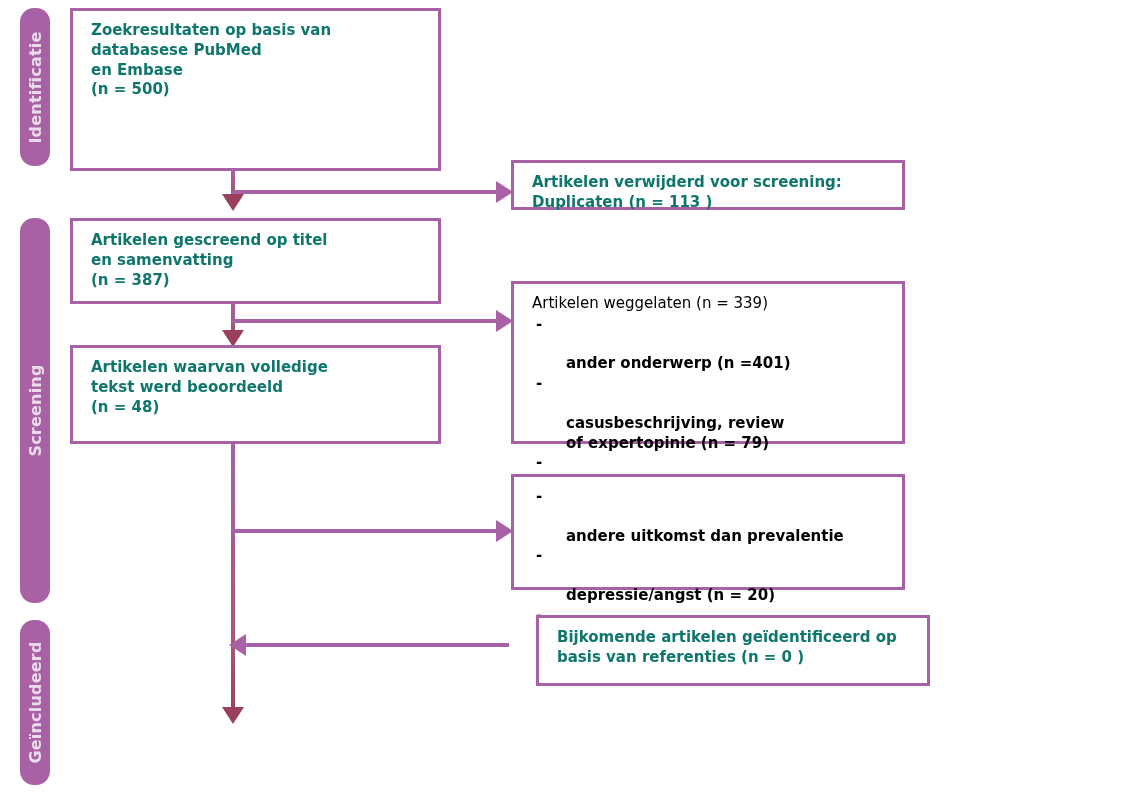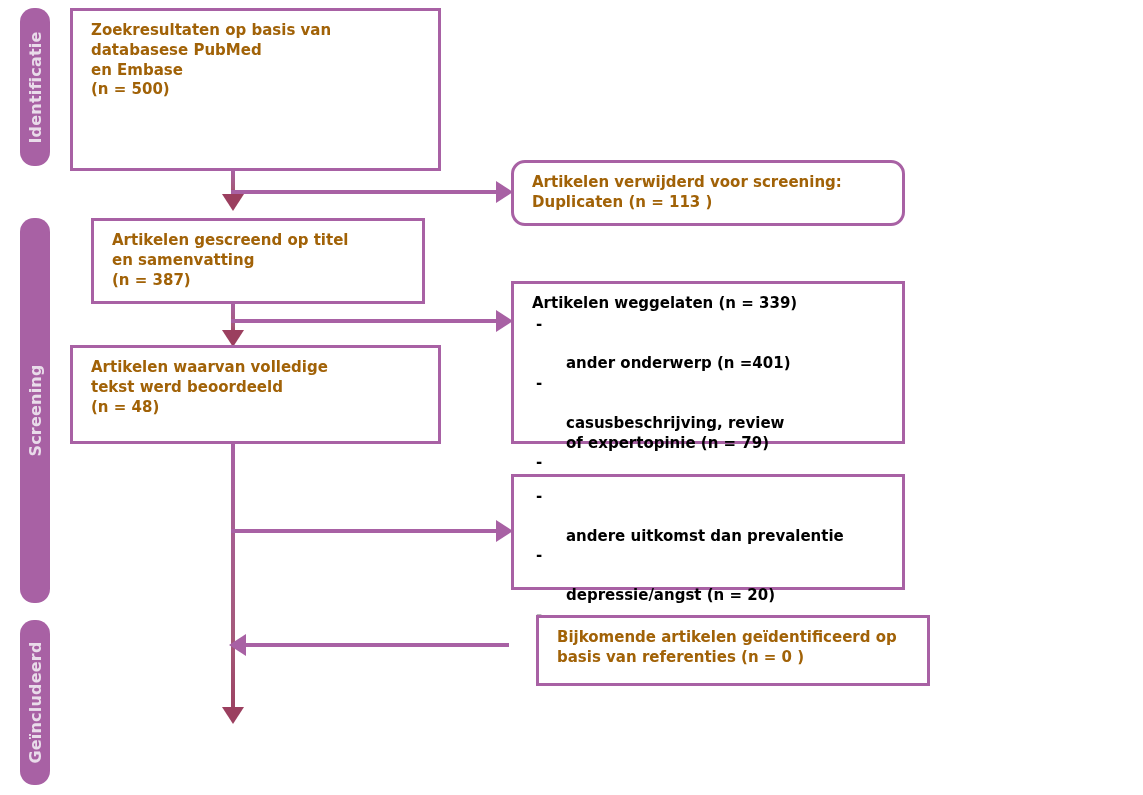--- a/index.html
+++ b/index.html
@@ -39,21 +39,21 @@
   
   .flow-box {
     position: absolute;
     box-sizing: border-box;
     background: #ffffff;
     border: 3px solid #a861a4;
     padding: 10px 14px 8px 18px;
   }
   .flow-box .box-text {
     font-size: 15px;
-    color: #a16207;
+    color: #0f766e;
     font-weight: bold;
     line-height: 1.32;
     white-space: pre-line;
   }
 
   
   .bullet-list {
     list-style: none;
     margin: 0;
     padding: 0;
@@ -67,21 +67,21 @@
     line-height: 1.32;
     white-space: pre-line;
   }
   .bullet-list li .dash {
     position: absolute;
     left: 4px;
     top: 0;
   }
   .box-heading {
     font-size: 15px;
-    font-weight: bold;
+    font-weight: normal;
     color: #000000;
     line-height: 1.32;
     margin-bottom: 1px;
   }
 
   
   .conn {
     position: absolute;
     background: #a861a4;
   }
@@ -158,34 +158,34 @@
   <div class="conn conn-h" style="left:243px; top:643px; width:266px;"></div>
   <div class="arrow-left" style="left:229px; top:634px;"></div>
 
   <div class="flow-box" style="left:70px; top:8px; width:371px; height:163px;">
     <div class="box-text">Zoekresultaten op basis van
 databasese PubMed
 en Embase
 (n = 500)</div>
   </div>
 
-  <div class="flow-box" style="left:70px; top:218px; width:334px; height:86px;margin-left:21px;">
+  <div class="flow-box" style="left:70px; top:218px; width:371px; height:86px;">
     <div class="box-text">Artikelen gescreend op titel
 en samenvatting
 (n = 387)</div>
   </div>
 
   <div class="flow-box" style="left:70px; top:345px; width:371px; height:99px;">
     <div class="box-text">Artikelen waarvan volledige
 tekst werd beoordeeld
 (n = 48)</div>
   </div>
 
 
-  <div class="flow-box" style="left:511px; top:160px; width:394px; height:66px;border-radius:14px;">
+  <div class="flow-box" style="left:511px; top:160px; width:394px; height:50px;">
     <div class="box-text">Artikelen verwijderd voor screening:
 Duplicaten (n = 113 )</div>
   </div>
 
   <div class="flow-box" style="left:511px; top:281px; width:394px; height:163px;">
     <div class="box-heading">Artikelen weggelaten (n = 339)</div>
     <ul class="bullet-list">
       <li>
         <span class="dash">-</span>
         <span>ander onderwerp (n =401)</span>

